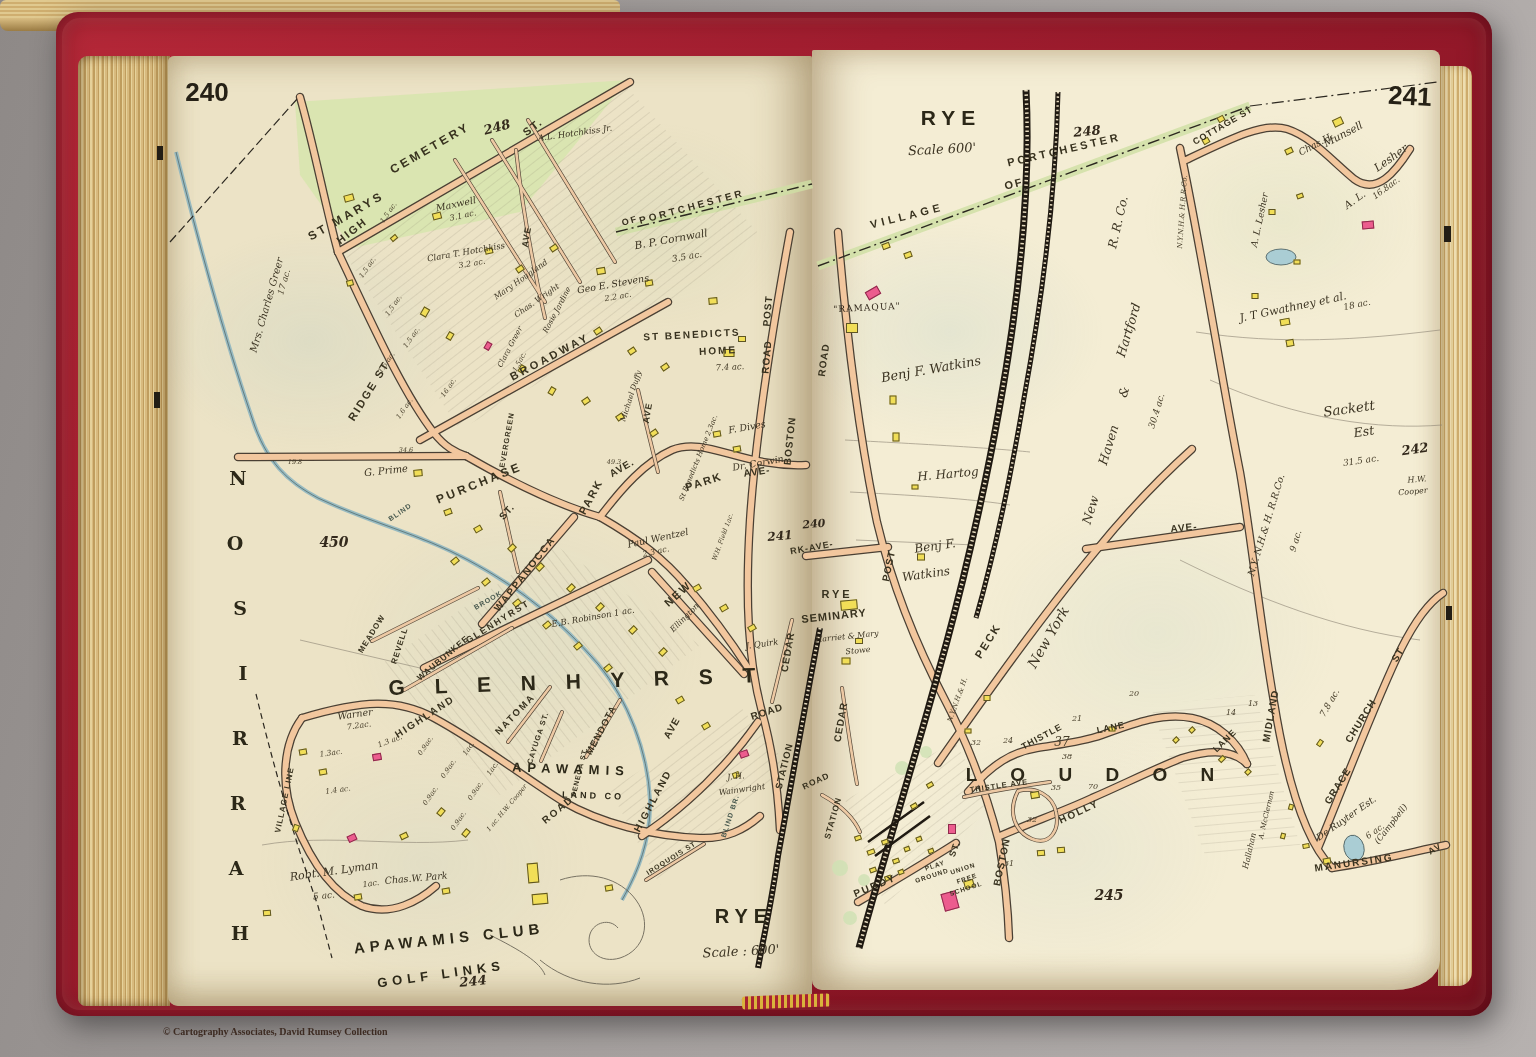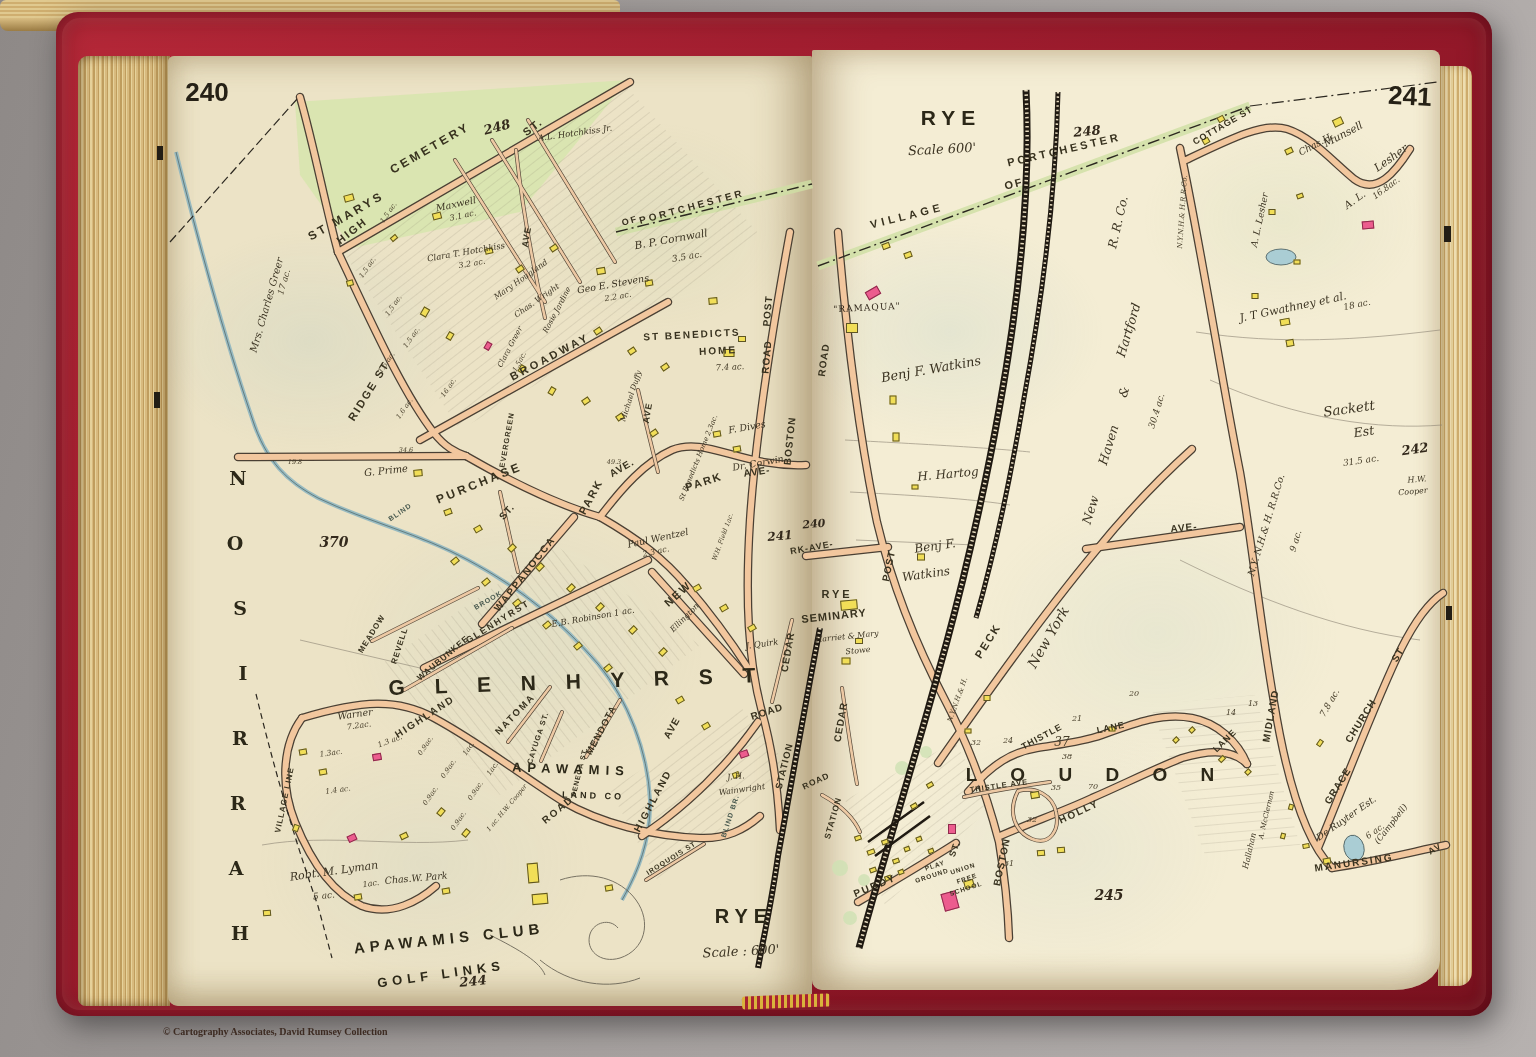--- a/index.html
+++ b/index.html
@@ -462,21 +462,21 @@
       <span class="lbl ac" style="left: 656px; top: 552px; font-size: 8px; --r: -12deg;">2.3 ac.</span>
       <span class="lbl own" style="left: 593px; top: 617px; font-size: 8.5px; --r: -10deg;">E.B. Robinson 1 ac.</span>
       <span class="lbl st" style="left: 678px; top: 594px; font-size: 11px; --r: -42deg; letter-spacing: 2px;">NEW</span>
       <span class="lbl own" style="left: 685px; top: 618px; font-size: 8px; --r: -45deg;">Ellington</span>
       <span class="lbl own" style="left: 762px; top: 644px; font-size: 8.5px; --r: -8deg;">J. Quirk</span>
       <span class="lbl ac" style="left: 723px; top: 537px; font-size: 6.5px; --r: -70deg;">W.H. Field 1ac.</span>
       <span class="lbl st" style="left: 788px; top: 652px; font-size: 10px; --r: -80deg; letter-spacing: 1px;">CEDAR</span>
       <span class="lbl st" style="left: 767px; top: 712px; font-size: 10px; --r: -18deg; letter-spacing: 1px;">ROAD</span>
       <span class="lbl st" style="left: 784px; top: 766px; font-size: 9.5px; --r: -76deg; letter-spacing: 1px;">STATION</span>
       <span class="lbl own" style="left: 386px; top: 471px; font-size: 10px; --r: -6deg;">G. Prime</span>
-      <span class="lbl num" style="left: 334px; top: 542px; font-size: 14px; --r: 0deg;">370</span>
+      <span class="lbl num" style="left: 334px; top: 542px; font-size: 14px; --r: 0deg;">450</span>
       <span class="lbl wat" style="left: 400px; top: 512px; font-size: 7px; --r: -35deg;">BLIND</span>
       <span class="lbl wat" style="left: 488px; top: 600px; font-size: 7px; --r: -30deg;">BROOK</span>
       <span class="lbl wat" style="left: 730px; top: 816px; font-size: 7px; --r: -72deg;">BLIND BR.</span>
       <span class="lbl st" style="left: 525px; top: 574px; font-size: 10px; --r: -52deg; letter-spacing: 2px;">WAPPANOCCA</span>
       <span class="lbl st" style="left: 498px; top: 622px; font-size: 9px; --r: -32deg; letter-spacing: 2px;">GLENHYRST</span>
       <span class="lbl big" style="left: 578px; top: 681px; font-size: 21px; --r: -2deg; letter-spacing: 12px;">G L E N H Y R S T</span>
       <span class="lbl st" style="left: 372px; top: 634px; font-size: 8px; --r: -58deg; letter-spacing: 1px;">MEADOW</span>
       <span class="lbl st" style="left: 400px; top: 646px; font-size: 8px; --r: -72deg; letter-spacing: 1px;">REVELL</span>
       <span class="lbl st" style="left: 443px; top: 658px; font-size: 8.5px; --r: -40deg; letter-spacing: 1px;">WAUBUNKEE</span>
       <span class="lbl st" style="left: 515px; top: 714px; font-size: 9.5px; --r: -46deg; letter-spacing: 2px;">NATOMA</span>

